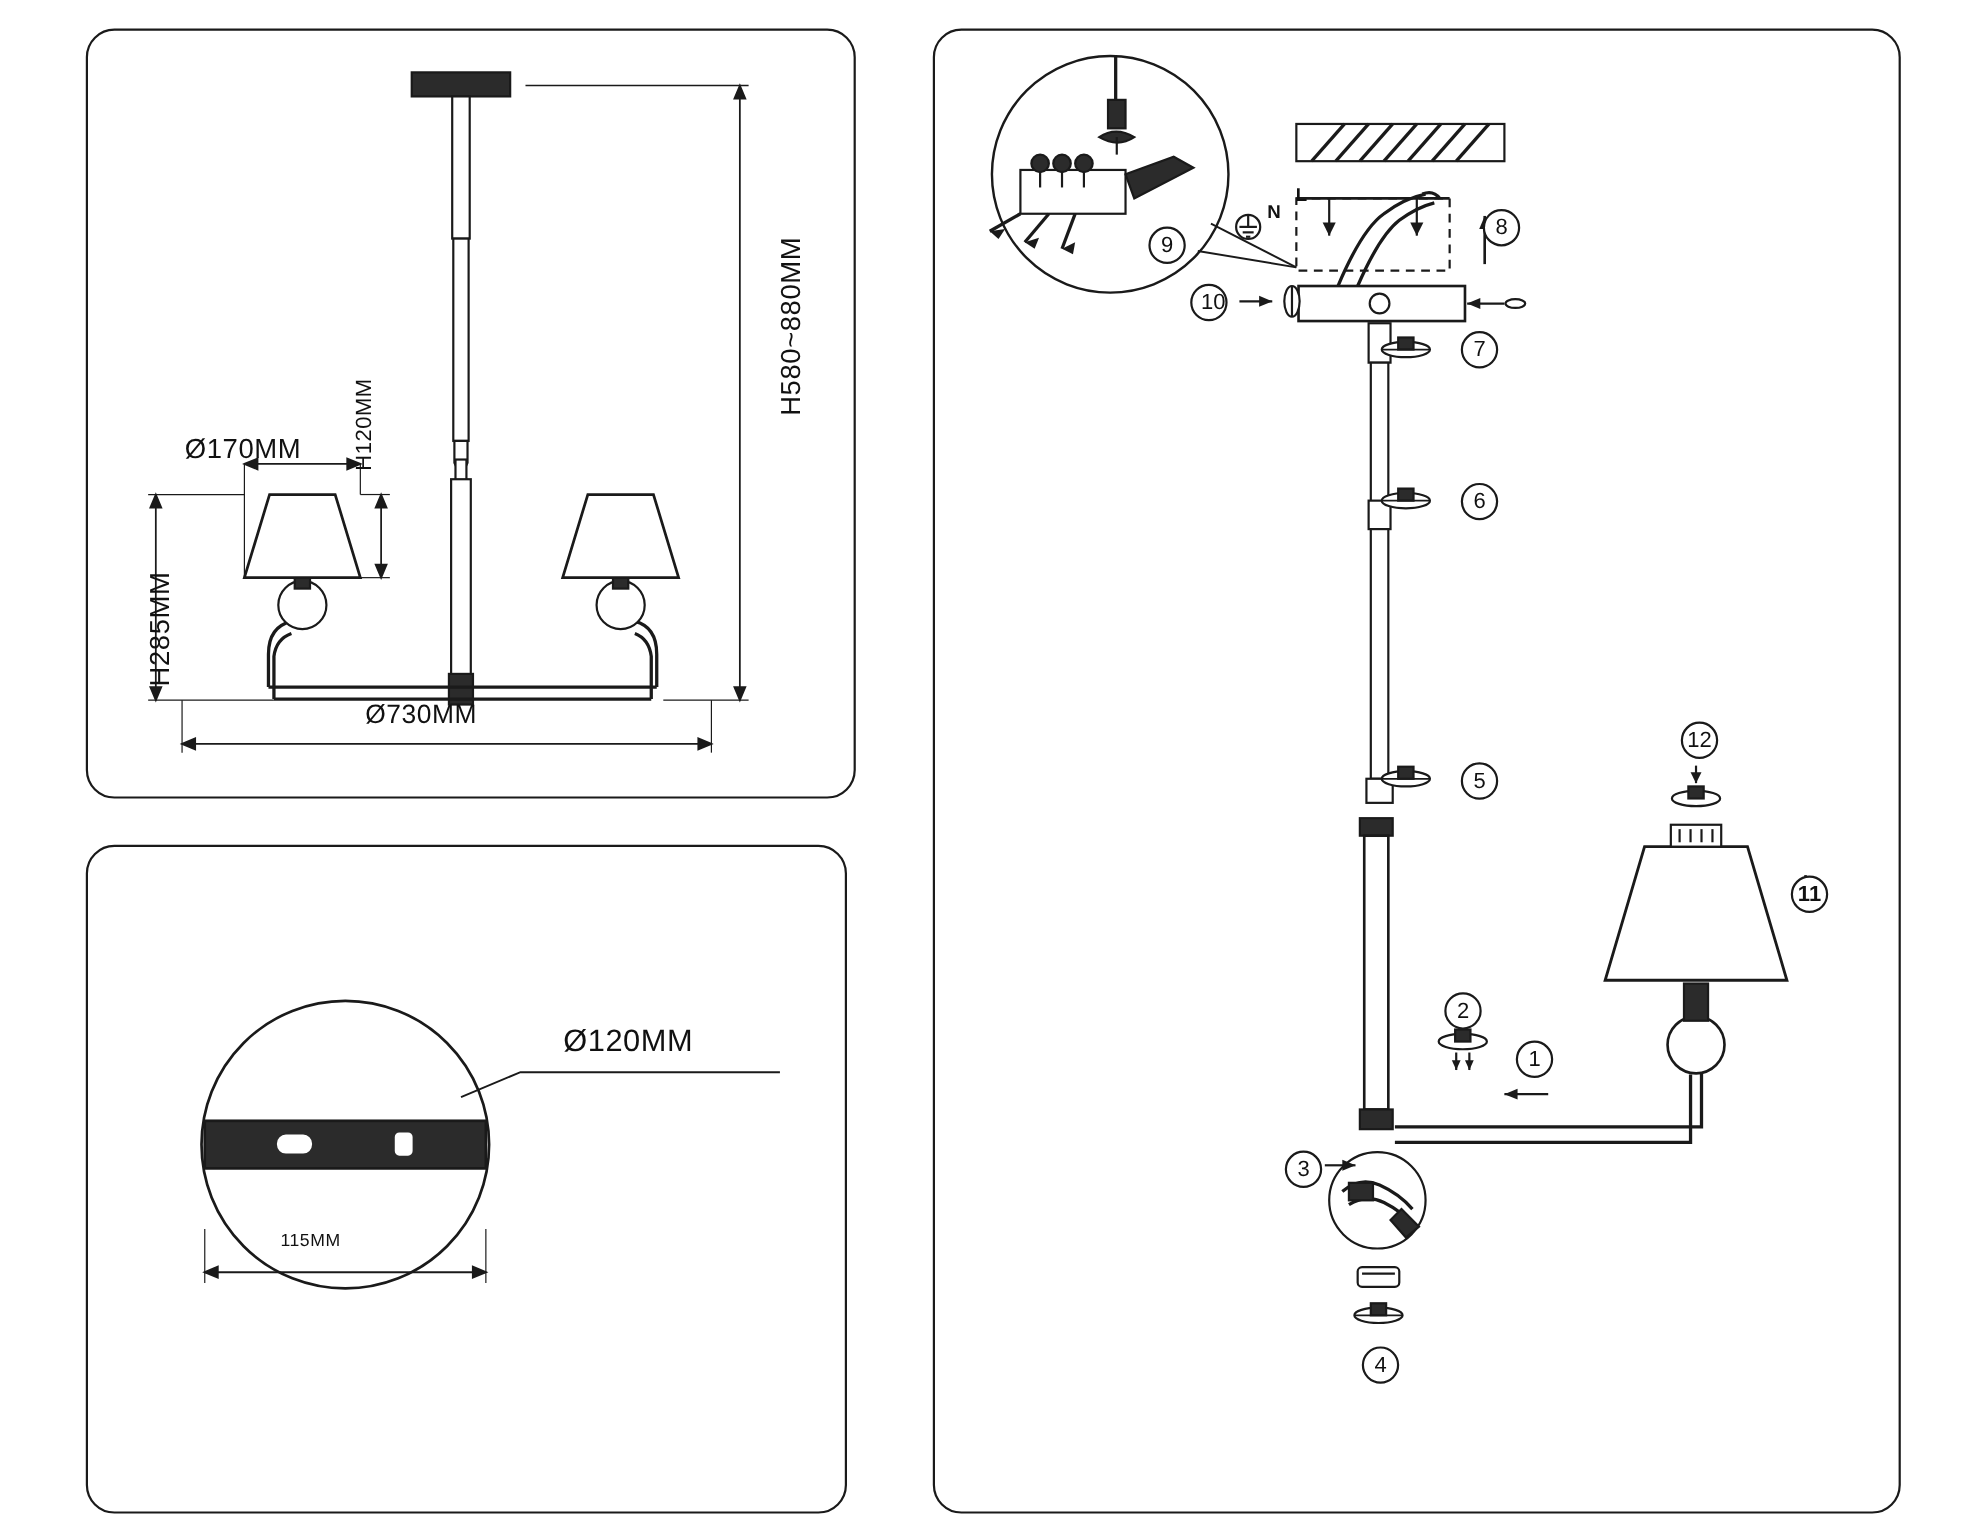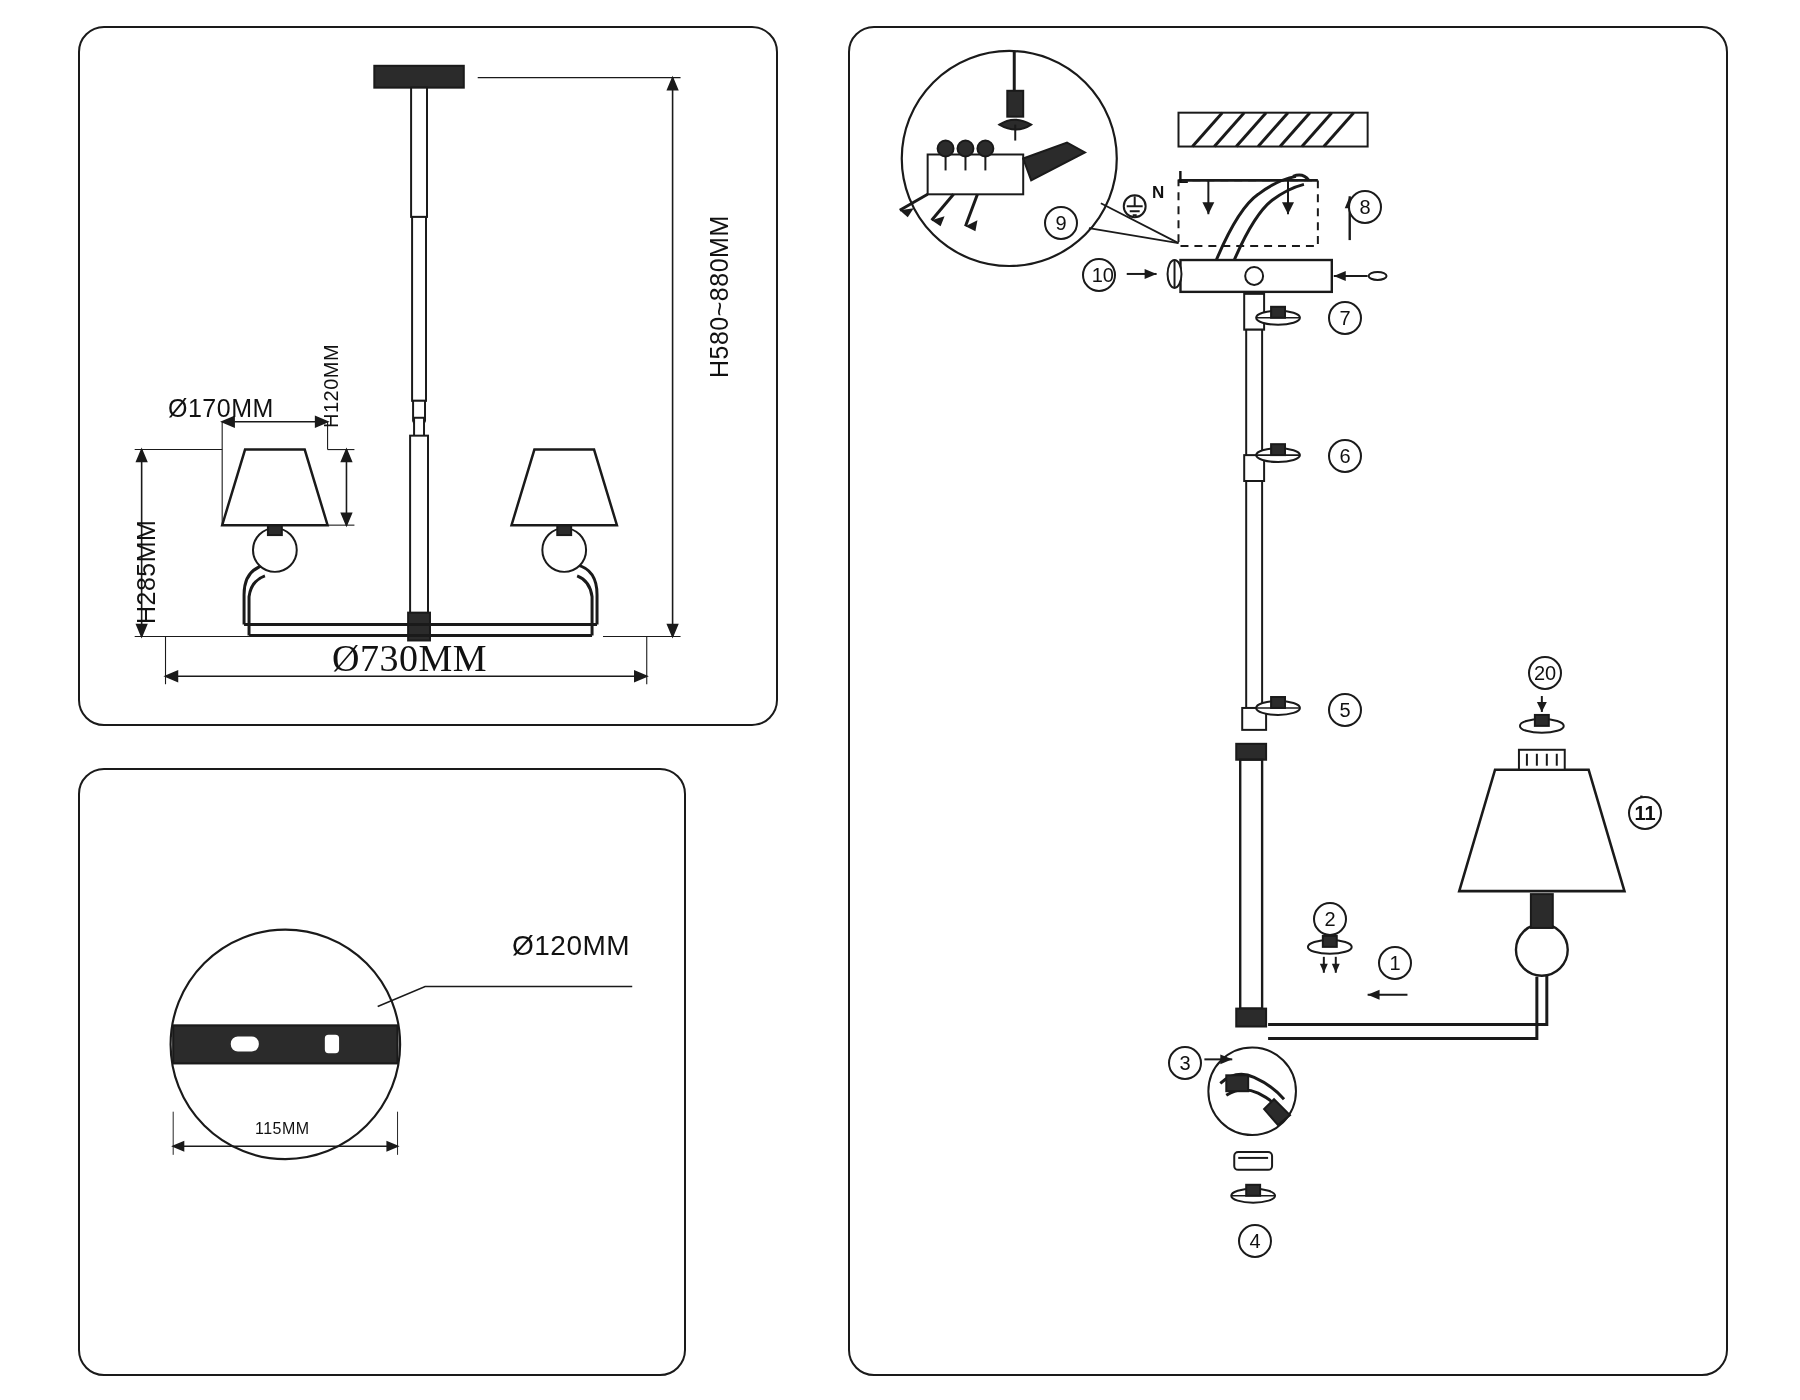--- a/index.html
+++ b/index.html
@@ -28,21 +28,21 @@
   }
   #panel-dimensions {
     left: 78px;
     top: 26px;
     width: 700px;
     height: 700px;
   }
   #panel-canopy {
     left: 78px;
     top: 768px;
-    width: 608px;
+    width: 692px;
     height: 608px;
   }
   #panel-assembly {
     left: 848px;
     top: 26px;
     width: 880px;
     height: 1350px;
   }
   .svg-layer {
     position: absolute;
@@ -150,21 +150,21 @@
         <path d="M570 652 l-12 -5 l0 10 z"></path>
         <line x1="86" y1="612" x2="86" y2="660" stroke-width="1.1"></line>
         <line x1="570" y1="612" x2="570" y2="660" stroke-width="1.1"></line>
       </g>
     </svg>
 
     <div class="dim-label vertical" style="left: 625px; top: 350px;">H580~880MM</div>
     <div class="dim-label" style="left: 88px; top: 366px; text-align: right;">Ø170MM</div>
     <div class="dim-label vertical" style="left: 240px; top: 400px; font-size: 20px;">H120MM</div>
     <div class="dim-label vertical" style="left: 52px; top: 596px;">H285MM</div>
-    <div class="dim-label" style="left: 252px; top: 608px; font-size: 38px; font-family: Liberation Serif, serif;">Ø730MM</div>
+    <div class="dim-label" style="left: 252px; top: 608px; font-size: 24px;">Ø730MM</div>
   </div>
 
   <div class="panel" id="panel-canopy">
     <svg class="svg-layer" viewBox="0 0 700 608">
       <g stroke="#1a1a1a" fill="none" stroke-width="2.5">
         <circle cx="238" cy="272" r="133" fill="#ffffff"></circle>
         <rect x="108" y="250" width="260" height="44" fill="#2b2b2b" stroke="#1a1a1a"></rect>
         <rect x="176" y="264" width="30" height="15" rx="7" fill="#ffffff" stroke="#ffffff"></rect>
         <rect x="285" y="262" width="14" height="19" rx="3" fill="#ffffff" stroke="#ffffff"></rect>
       </g>
@@ -346,21 +346,21 @@
 
     <div class="terminal-label" style="left: 302px; top: 155px;">N</div>
     <div class="terminal-label" style="left: 328px; top: 140px;">L</div>
 
     <div class="callout" style="left: 194px; top: 178px;">9</div>
     <div class="callout" style="left: 498px; top: 162px;">8</div>
     <div class="callout" style="left: 232px; top: 230px; text-align: right;">10</div>
     <div class="callout" style="left: 478px; top: 273px;">7</div>
     <div class="callout" style="left: 478px; top: 411px;">6</div>
     <div class="callout" style="left: 478px; top: 665px;">5</div>
-    <div class="callout" style="left: 678px; top: 628px;">20</div>
+    <div class="callout" style="left: 678px; top: 628px;">12</div>
     <div class="callout" style="left: 778px; top: 768px; font-weight: bold;">11</div>
     <div class="callout" style="left: 463px; top: 874px;">2</div>
     <div class="callout" style="left: 528px; top: 918px;">1</div>
     <div class="callout" style="left: 318px; top: 1018px;">3</div>
     <div class="callout" style="left: 388px; top: 1196px;">4</div>
   </div>
 
 </div>
 
 </body></html>

